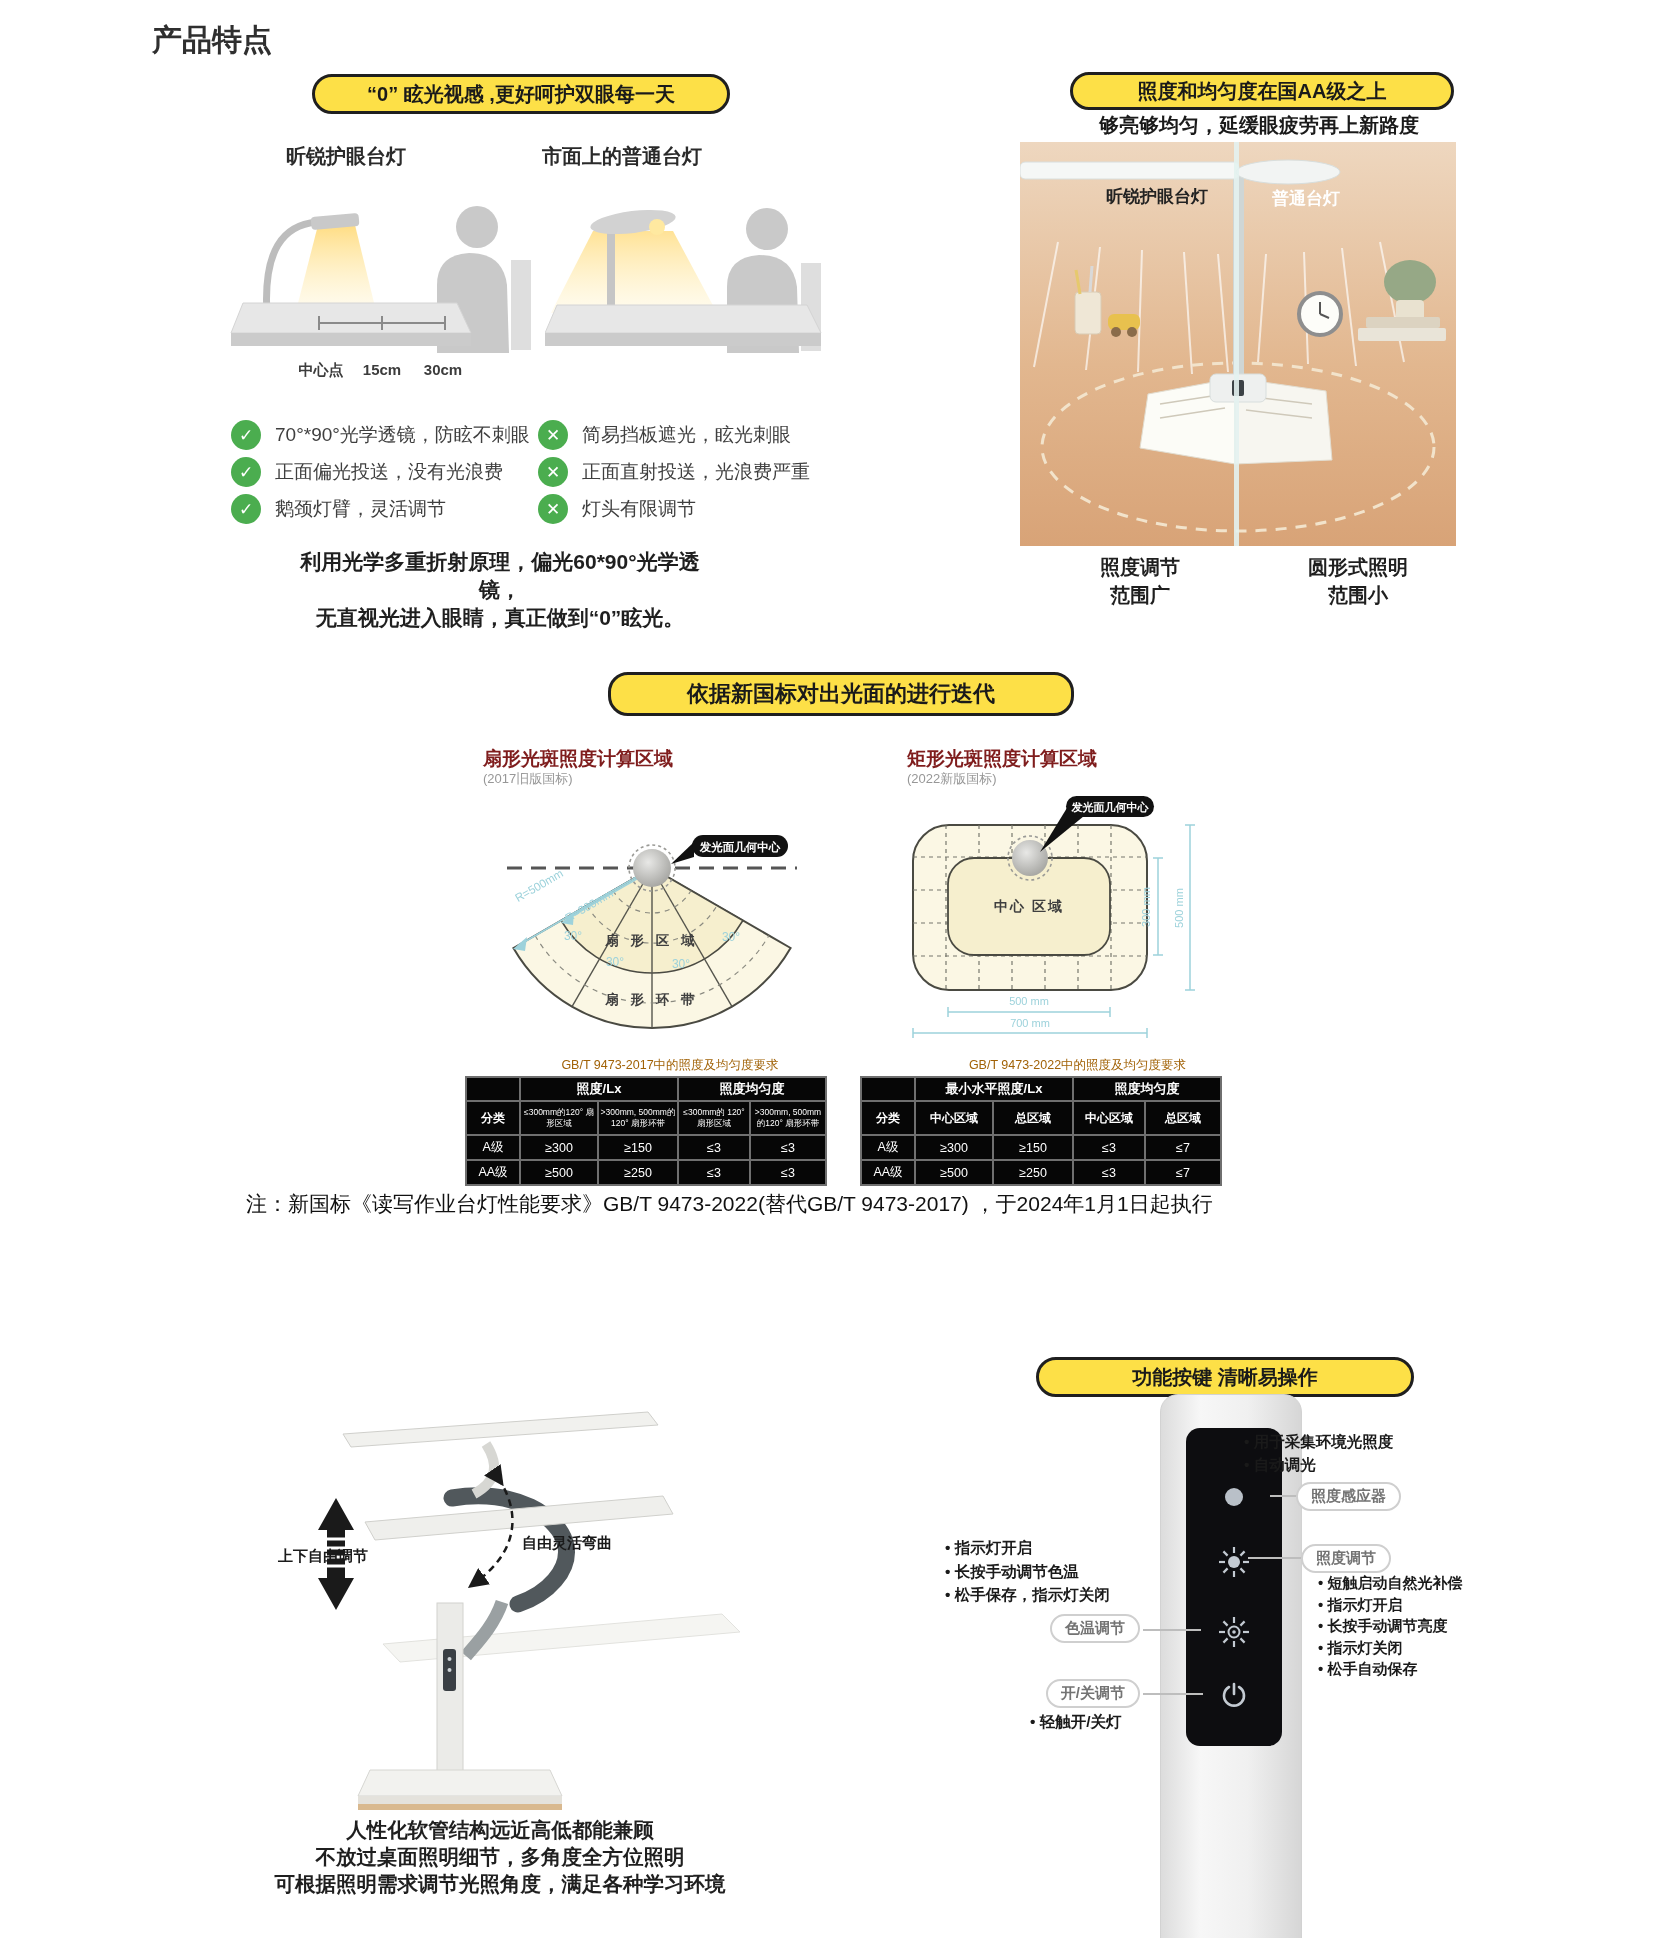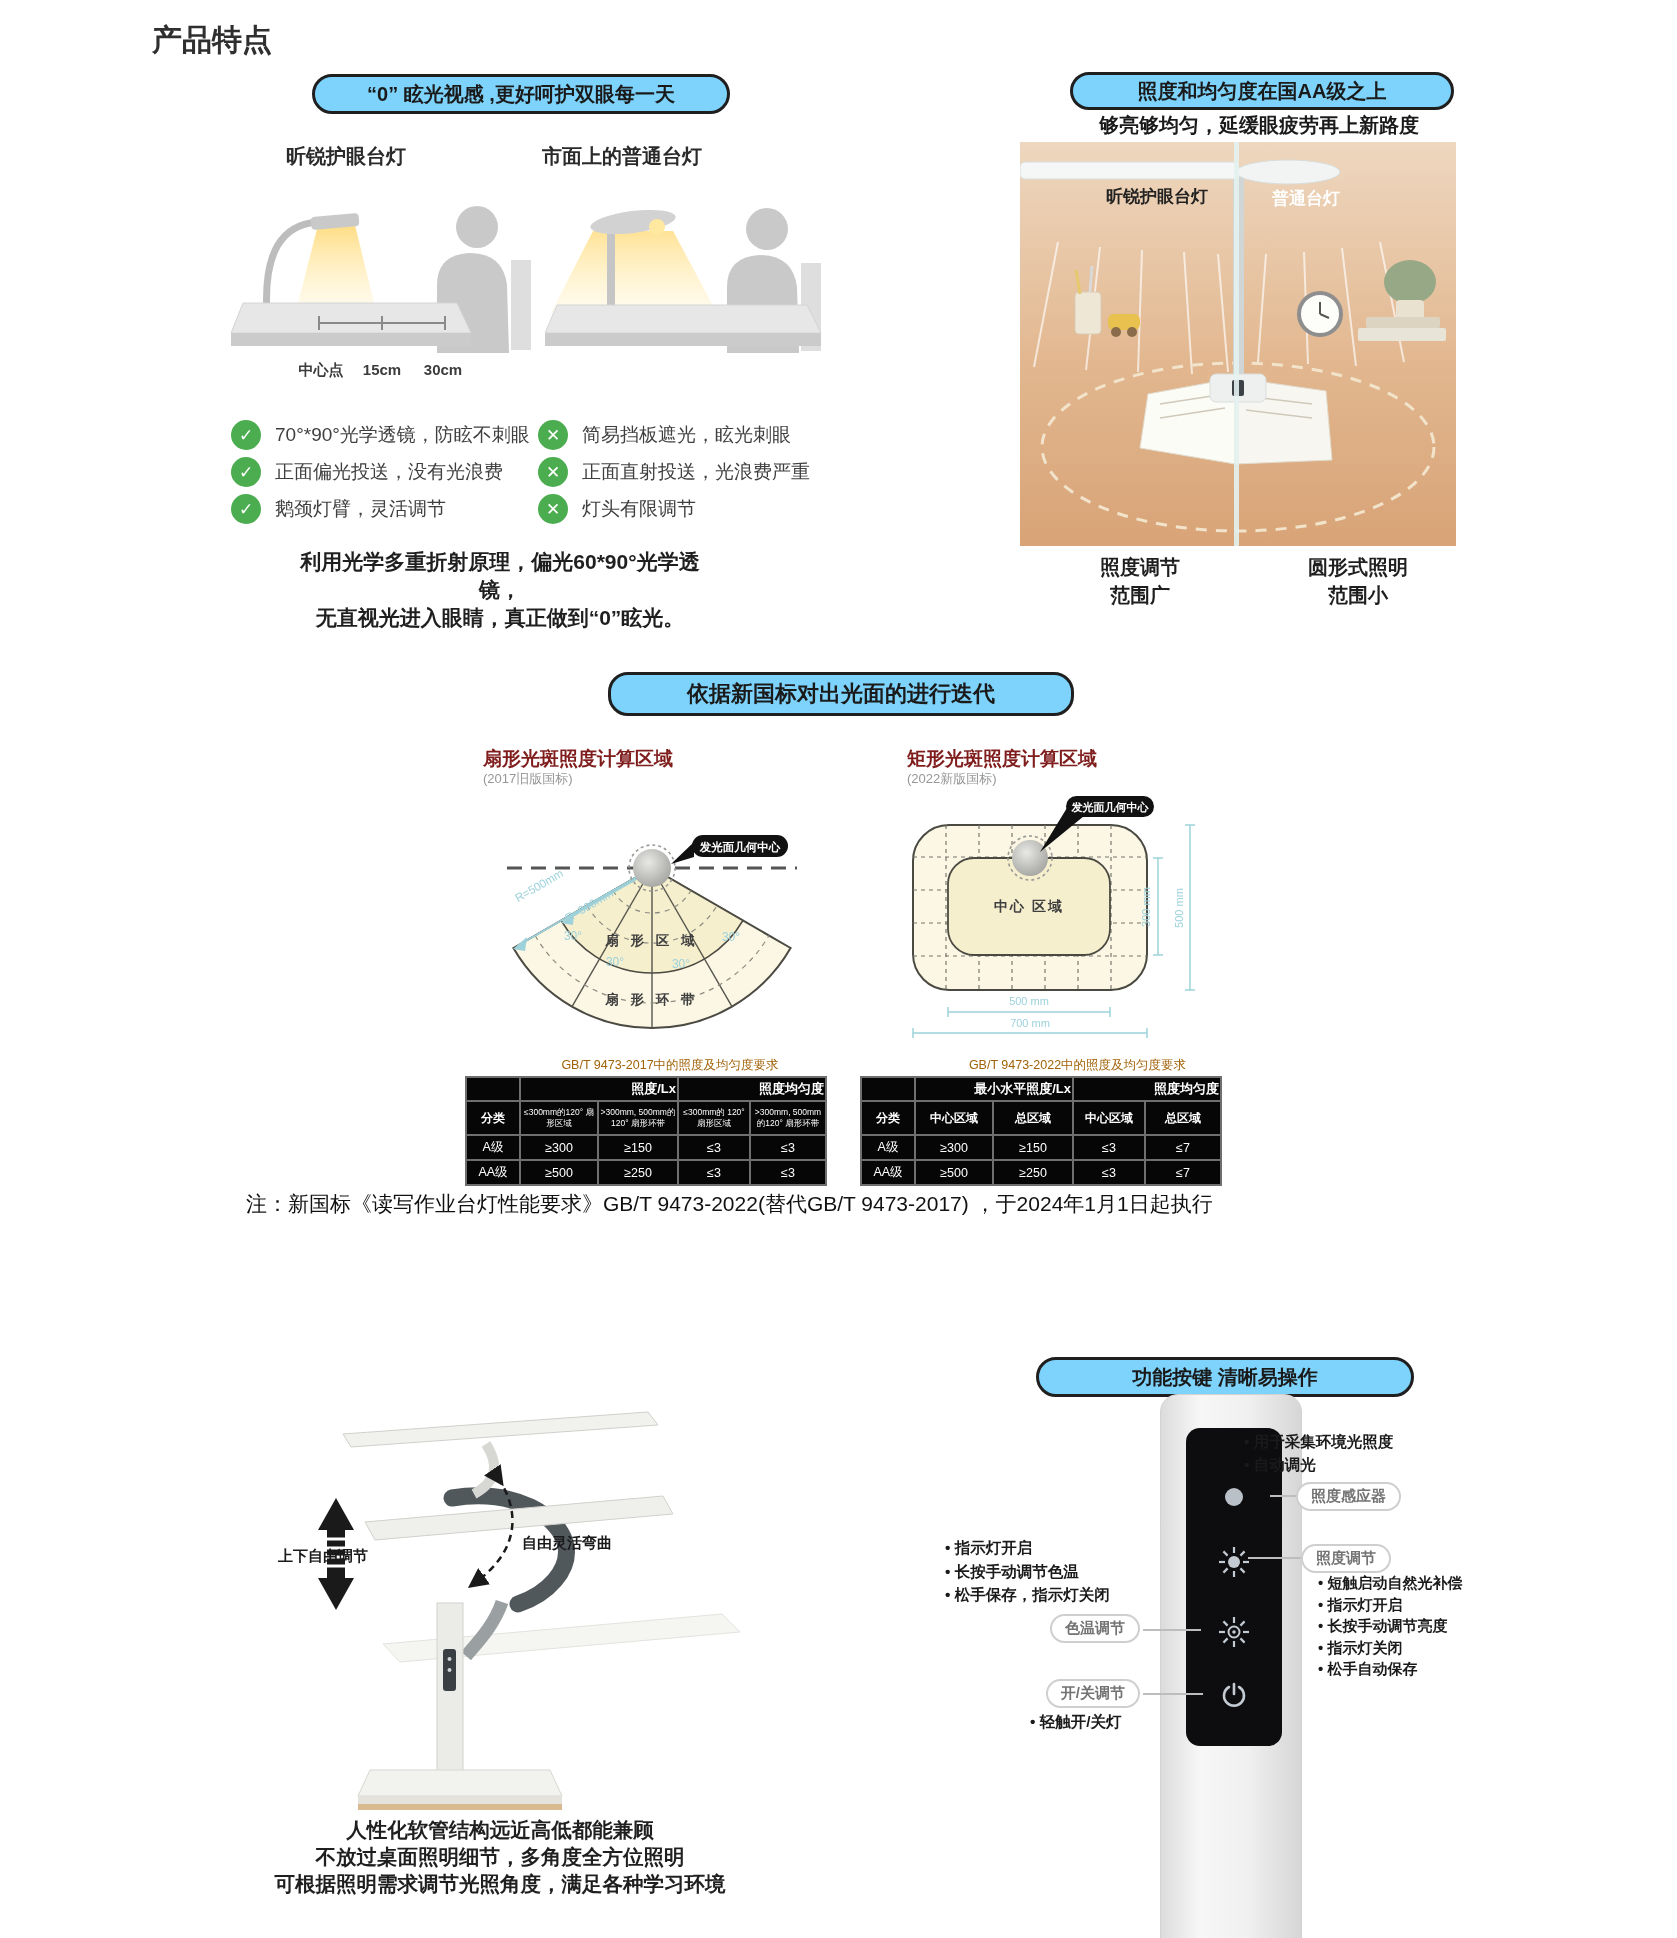--- a/index.html
+++ b/index.html
@@ -1,33 +1,33 @@
 <!DOCTYPE html>
 <html><head>
 <meta charset="utf-8">
 <style>
   html,body{margin:0;padding:0;background:#fff;}
   #page{position:relative;width:1677px;height:1938px;background:#fff;overflow:hidden;
         font-family:"Liberation Sans","DejaVu Sans",sans-serif;color:#1a1a1a;}
   .abs{position:absolute;}
-  .pill{position:absolute;border:3px solid #1f1f1f;border-radius:20px;background:#7dd3fc;
+  .pill{position:absolute;border:3px solid #1f1f1f;border-radius:20px;background:#fde047;
         text-align:center;font-weight:bold;color:#1a1a1a;}
   .seclabel{position:absolute;font-weight:bold;color:#2a2a2a;}
   .chk{position:absolute;display:flex;align-items:center;gap:14px;}
   .cicon{width:30px;height:30px;border-radius:50%;color:#fff;display:flex;align-items:center;
          justify-content:center;font-size:17px;font-weight:bold;flex:0 0 auto;}
   .ctext{font-size:19px;color:#3f3f3f;white-space:nowrap;}
   .sum{position:absolute;text-align:center;font-weight:bold;font-size:21px;line-height:28px;color:#1f1f1f;}
   .cap{position:absolute;text-align:center;font-weight:600;font-size:20px;line-height:28px;color:#1f1f1f;}
   .dgtitle{position:absolute;font-weight:bold;font-size:19px;color:#7f1d1d;}
   .dgsub{position:absolute;font-size:13px;color:#979797;}
   .dgcap{position:absolute;text-align:center;font-size:12.5px;color:#a16207;}
   .std-table{position:absolute;border-collapse:collapse;background:#060606;color:#fff;table-layout:fixed;}
   .std-table td{border:2px solid #6f6f6f;text-align:center;vertical-align:middle;padding:0 1px;}
-  .std-table tr.grp td{font-size:13px;font-weight:bold;height:22px;text-align:right;}
+  .std-table tr.grp td{font-size:13px;font-weight:bold;height:22px;}
   .std-table tr.sub td{font-size:8.5px;height:32px;line-height:1.25;}
   .std-table tr.dat td{font-size:12.5px;height:23px;}
   .note{position:absolute;font-size:21px;font-weight:500;color:#111;white-space:nowrap;}
   .blist{list-style:none;margin:0;padding:0;position:absolute;}
   .blist li{font-weight:bold;color:#1a1a1a;}
   .blist li::before{content:"• ";}
   .tagp{position:absolute;border:2.5px solid #cfcfcf;border-radius:16px;background:#fff;
         padding:3px 13px;font-weight:bold;font-size:15px;white-space:nowrap;color:#737373;}
   .conn{position:absolute;height:2px;background:#bdbdbd;}
   .panel-icon{position:absolute;}

